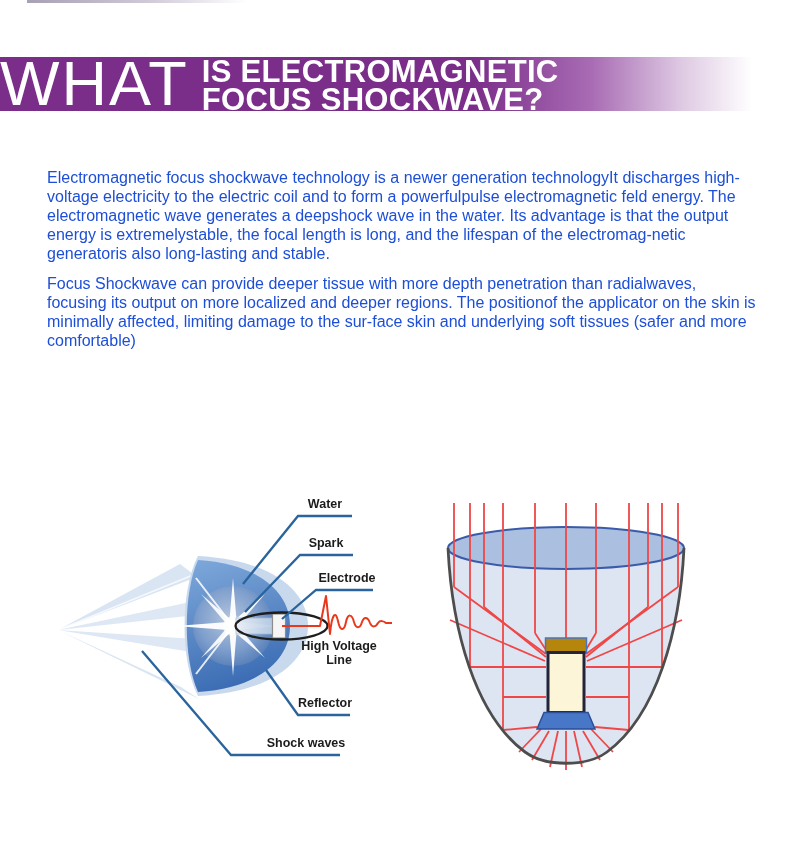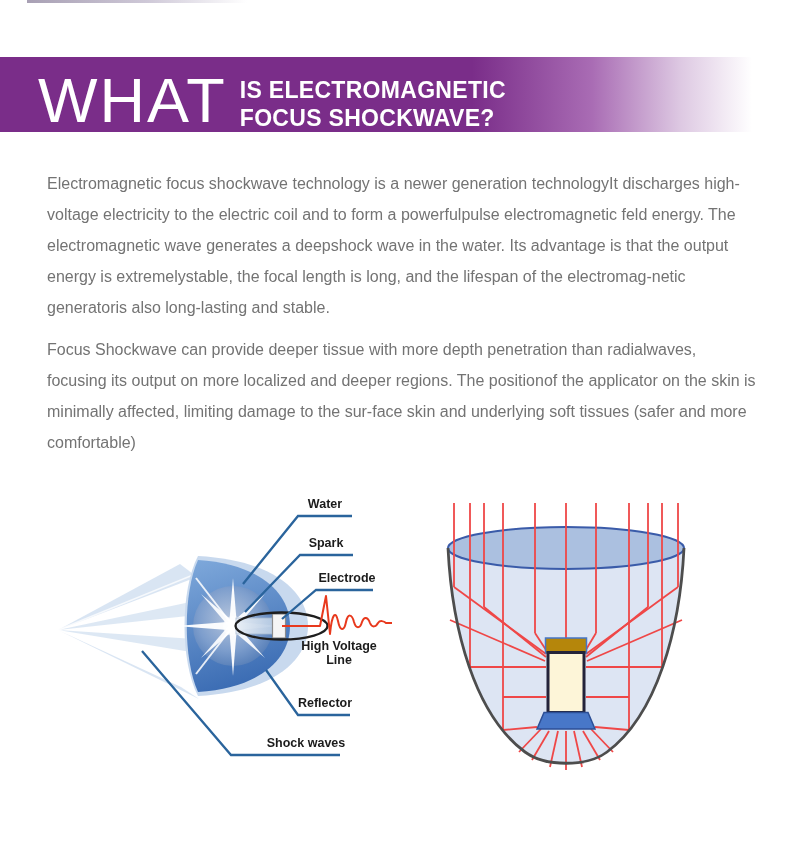--- a/index.html
+++ b/index.html
@@ -2,30 +2,30 @@
 <html><head>
 <meta charset="utf-8">
 <style>
   html,body{margin:0;padding:0;background:#fff;}
   #page{position:relative;width:800px;height:841px;background:#ffffff;overflow:hidden;
         font-family:"Liberation Sans", sans-serif;}
   
   #top-strip{position:absolute;left:27px;top:0;width:220px;height:3px;
     background:linear-gradient(90deg,#a8a0b4 0%,#cfc9d8 55%,rgba(255,255,255,0) 100%);}
   
-  #banner{position:absolute;left:0;top:57px;width:800px;height:75px;
+  #banner{position:absolute;left:0;top:57px;width:800px;height:54px;
     background:linear-gradient(90deg,#7a2d89 0%,#7a2d89 59%,#a96cb4 74%,#ddc8e2 85%,#ffffff 94%);
-    display:flex;align-items:flex-end;padding-left:38px;box-sizing:border-box;color:#fff;}
+    display:flex;align-items:center;box-sizing:border-box;color:#fff;}
   #banner .word{font-size:63px;font-weight:400;letter-spacing:2px;line-height:63px;
     margin-top:-2px;}
-  #banner .subtitle{margin-left:13px;font-size:23px;font-weight:bold;line-height:28px;
+  #banner .subtitle{margin-left:13px;font-size:31px;font-weight:bold;line-height:28px;
     letter-spacing:0.3px;margin-top:3px;}
   
-  #body-text{position:absolute;left:47px;top:168px;width:712px;color:#737373;
-    font-size:16px;line-height:31px;}
+  #body-text{position:absolute;left:47px;top:168px;width:712px;color:#1d4ed8;
+    font-size:16px;line-height:19px;}
   #body-text p{margin:0 0 11px 0;}
   
   #left-diagram{position:absolute;left:30px;top:480px;width:380px;height:310px;text-align:center;}
   #right-diagram{position:absolute;left:420px;top:480px;width:370px;height:330px;}
   svg{display:block;}
   .dlabel2{font-family:"Liberation Sans",sans-serif;font-weight:bold;font-size:12.5px;fill:#1b1b1b;}
 </style>
 </head>
 <body>
 

